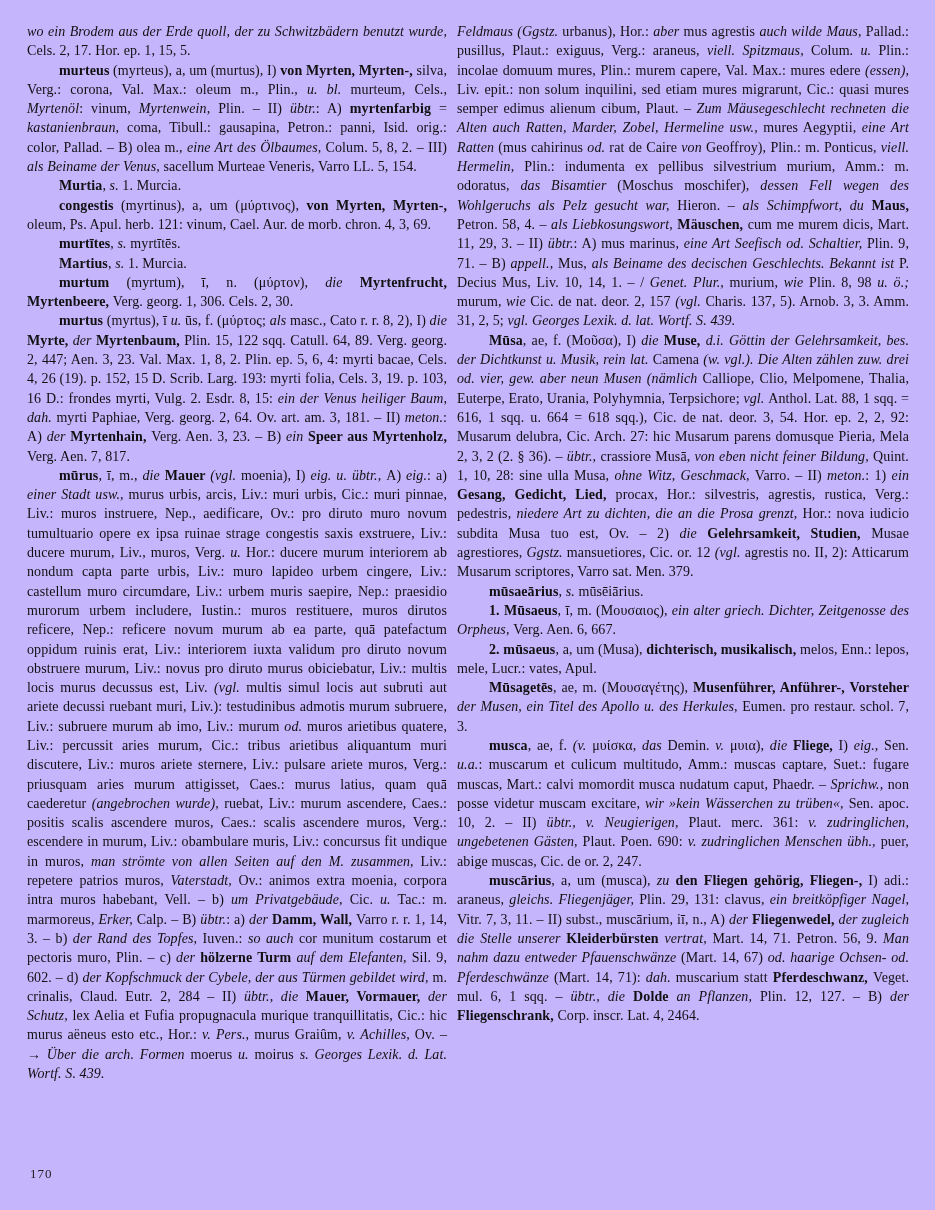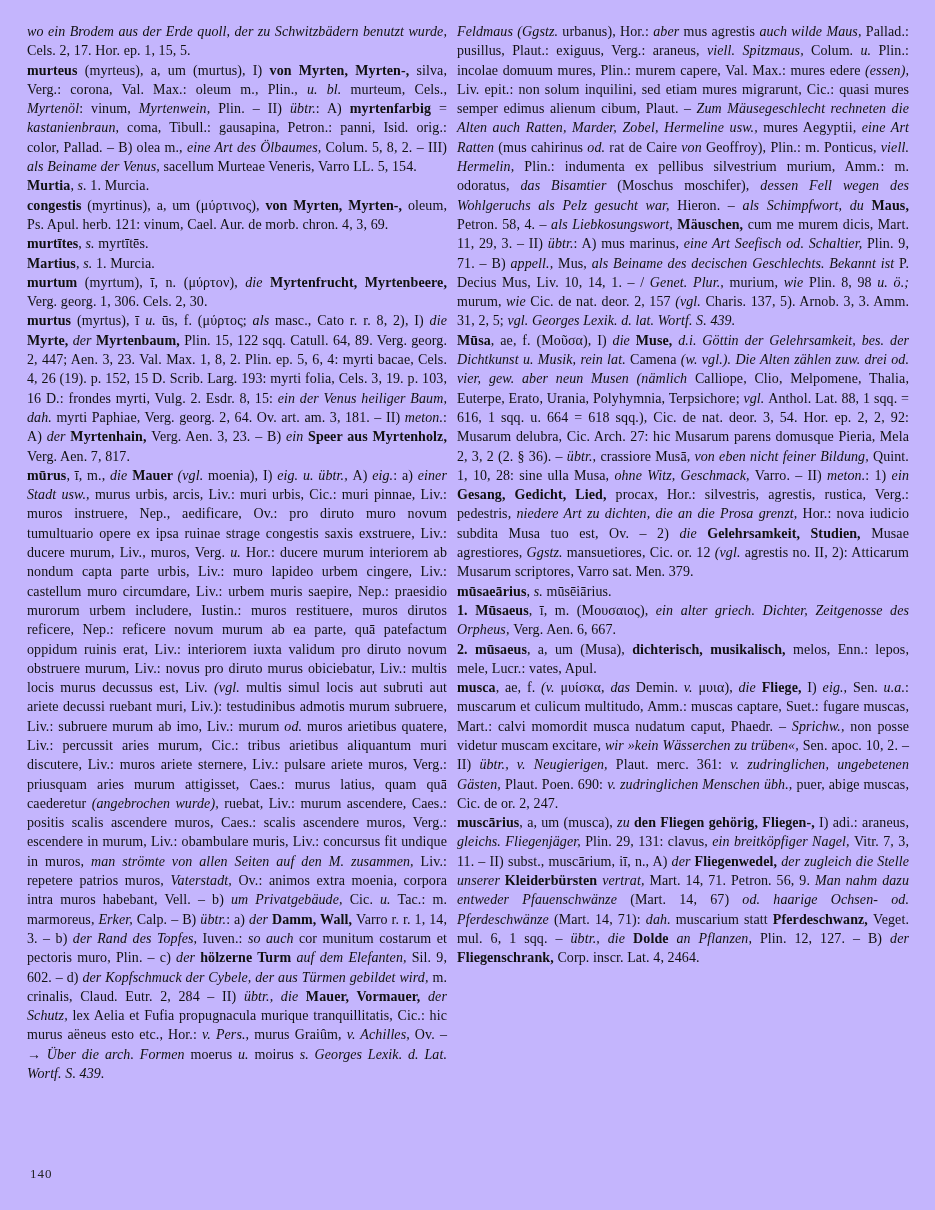--- a/index.html
+++ b/index.html
@@ -22,21 +22,21 @@
     font-size: 14px;
     line-height: 19.3px;
     text-align: justify;
     letter-spacing: 0.1px;
   }
   .col-left  { left: 27px;  width: 420px; }
   .col-right { left: 457px; width: 452px; }
   .entry { margin: 0; padding: 0; }
   .r-n  { font-style: normal; font-weight: normal; }
   .r-i  { font-style: italic; font-weight: normal; }
-  .r-b  { font-style: normal; font-weight: bold; }
+  .r-b  { font-style: normal; font-weight: bold; margin-left: 32px; }
   .r-bi { font-weight: bold; }
   .page-number {
     position: absolute;
     left: 30px;
     bottom: 28px;
     font-size: 13px;
     letter-spacing: 1px;
     color: #222222;
   }
 </style>
@@ -54,17 +54,18 @@
       <p class="entry"><span class="r-b">murtum </span><span class="r-n">(myrtum), ī, n. (μύρτον), </span><span class="r-i">die </span><span class="r-bi">Myrtenfrucht, Myrtenbeere, </span><span class="r-n">Verg. georg. 1, 306. Cels. 2, 30.</span></p>
       <p class="entry"><span class="r-b">murtus </span><span class="r-n">(myrtus), ī </span><span class="r-i">u.</span><span class="r-n"> ūs, f. (μύρτος; </span><span class="r-i">als </span><span class="r-n">masc., Cato r. r. 8, 2), I) </span><span class="r-i">die </span><span class="r-bi">Myrte, </span><span class="r-i">der </span><span class="r-bi">Myrtenbaum, </span><span class="r-n">Plin. 15, 122 sqq. Catull. 64, 89. Verg. georg. 2, 447; Aen. 3, 23. Val. Max. 1, 8, 2. Plin. ep. 5, 6, 4: myrti bacae, Cels. 4, 26 (19). p. 152, 15 D. Scrib. Larg. 193: myrti folia, Cels. 3, 19. p. 103, 16 D.: frondes myrti, Vulg. 2. Esdr. 8, 15: </span><span class="r-i">ein der Venus heiliger Baum, dah. </span><span class="r-n">myrti Paphiae, Verg. georg. 2, 64. Ov. art. am. 3, 181. – II) </span><span class="r-i">meton.</span><span class="r-n">: A) </span><span class="r-i">der </span><span class="r-bi">Myrtenhain, </span><span class="r-n">Verg. Aen. 3, 23. – B) </span><span class="r-i">ein </span><span class="r-bi">Speer aus Myrtenholz, </span><span class="r-n">Verg. Aen. 7, 817.</span></p>
       <p class="entry"><span class="r-b">mūrus</span><span class="r-n">, ī, m., </span><span class="r-i">die </span><span class="r-bi">Mauer </span><span class="r-i">(vgl. </span><span class="r-n">moenia), I) </span><span class="r-i">eig. u. übtr., </span><span class="r-n">A) </span><span class="r-i">eig.</span><span class="r-n">: a) </span><span class="r-i">einer Stadt usw., </span><span class="r-n">murus urbis, arcis, Liv.: muri urbis, Cic.: muri pinnae, Liv.: muros instruere, Nep., aedificare, Ov.: pro diruto muro novum tumultuario opere ex ipsa ruinae strage congestis saxis exstruere, Liv.: ducere murum, Liv., muros, Verg. </span><span class="r-i">u.</span><span class="r-n"> Hor.: ducere murum interiorem ab nondum capta parte urbis, Liv.: muro lapideo urbem cingere, Liv.: castellum muro circumdare, Liv.: urbem muris saepire, Nep.: praesidio murorum urbem includere, Iustin.: muros restituere, muros dirutos reficere, Nep.: reficere novum murum ab ea parte, quā patefactum oppidum ruinis erat, Liv.: interiorem iuxta validum pro diruto novum obstruere murum, Liv.: novus pro diruto murus obiciebatur, Liv.: multis locis murus decussus est, Liv. </span><span class="r-i">(vgl. </span><span class="r-n">multis simul locis aut subruti aut ariete decussi ruebant muri, Liv.): testudinibus admotis murum subruere, Liv.: subruere murum ab imo, Liv.: murum </span><span class="r-i">od. </span><span class="r-n">muros arietibus quatere, Liv.: percussit aries murum, Cic.: tribus arietibus aliquantum muri discutere, Liv.: muros ariete sternere, Liv.: pulsare ariete muros, Verg.: priusquam aries murum attigisset, Caes.: murus latius, quam quā caederetur </span><span class="r-i">(angebrochen wurde), </span><span class="r-n">ruebat, Liv.: murum ascendere, Caes.: positis scalis ascendere muros, Caes.: scalis ascendere muros, Verg.: escendere in murum, Liv.: obambulare muris, Liv.: concursus fit undique in muros, </span><span class="r-i">man strömte von allen Seiten auf den M. zusammen, </span><span class="r-n">Liv.: repetere patrios muros, </span><span class="r-i">Vaterstadt, </span><span class="r-n">Ov.: animos extra moenia, corpora intra muros habebant, Vell. – b) </span><span class="r-i">um Privatgebäude, </span><span class="r-n">Cic. </span><span class="r-i">u.</span><span class="r-n"> Tac.: m. marmoreus, </span><span class="r-i">Erker, </span><span class="r-n">Calp. – B) </span><span class="r-i">übtr.</span><span class="r-n">: a) </span><span class="r-i">der </span><span class="r-bi">Damm, Wall, </span><span class="r-n">Varro r. r. 1, 14, 3. – b) </span><span class="r-i">der Rand des Topfes, </span><span class="r-n">Iuven.: </span><span class="r-i">so auch </span><span class="r-n">cor munitum costarum et pectoris muro, Plin. – c) </span><span class="r-i">der </span><span class="r-bi">hölzerne Turm </span><span class="r-i">auf dem Elefanten, </span><span class="r-n">Sil. 9, 602. – d) </span><span class="r-i">der Kopfschmuck der Cybele, der aus Türmen gebildet wird, </span><span class="r-n">m. crinalis, Claud. Eutr. 2, 284 – II) </span><span class="r-i">übtr., die </span><span class="r-bi">Mauer, Vormauer, </span><span class="r-i">der Schutz, </span><span class="r-n">lex Aelia et Fufia propugnacula murique tranquillitatis, Cic.: hic murus aëneus esto etc., Hor.: </span><span class="r-i">v. Pers., </span><span class="r-n">murus Graiûm, </span><span class="r-i">v. Achilles, </span><span class="r-n">Ov. – → </span><span class="r-i">Über die arch. Formen </span><span class="r-n">moerus </span><span class="r-i">u.</span><span class="r-n"> moirus </span><span class="r-i">s. Georges Lexik. d. Lat. Wortf. S. 439.</span></p>
     </div>
   <div class="col col-right">
       <p class="entry"><span class="r-i">Feldmaus (Ggstz. </span><span class="r-n">urbanus), Hor.: </span><span class="r-i">aber </span><span class="r-n">mus agrestis </span><span class="r-i">auch wilde Maus, </span><span class="r-n">Pallad.: pusillus, Plaut.: exiguus, Verg.: araneus, </span><span class="r-i">viell. Spitzmaus, </span><span class="r-n">Colum. </span><span class="r-i">u.</span><span class="r-n"> Plin.: incolae domuum mures, Plin.: murem capere, Val. Max.: mures edere </span><span class="r-i">(essen), </span><span class="r-n">Liv. epit.: non solum inquilini, sed etiam mures migrarunt, Cic.: quasi mures semper edimus alienum cibum, Plaut. – </span><span class="r-i">Zum Mäusegeschlecht rechneten die Alten auch Ratten, Marder, Zobel, Hermeline usw., </span><span class="r-n">mures Aegyptii, </span><span class="r-i">eine Art Ratten </span><span class="r-n">(mus cahirinus </span><span class="r-i">od.</span><span class="r-n"> rat de Caire </span><span class="r-i">von </span><span class="r-n">Geoffroy), Plin.: m. Ponticus, </span><span class="r-i">viell. Hermelin, </span><span class="r-n">Plin.: indumenta ex pellibus silvestrium murium, Amm.: m. odoratus, </span><span class="r-i">das Bisamtier </span><span class="r-n">(Moschus moschifer), </span><span class="r-i">dessen Fell wegen des Wohlgeruchs als Pelz gesucht war, </span><span class="r-n">Hieron. – </span><span class="r-i">als Schimpfwort, du </span><span class="r-bi">Maus, </span><span class="r-n">Petron. 58, 4. – </span><span class="r-i">als Liebkosungswort, </span><span class="r-bi">Mäuschen, </span><span class="r-n">cum me murem dicis, Mart. 11, 29, 3. – II) </span><span class="r-i">übtr.</span><span class="r-n">: A) mus marinus, </span><span class="r-i">eine Art Seefisch od. Schaltier, </span><span class="r-n">Plin. 9, 71. – B) </span><span class="r-i">appell., </span><span class="r-n">Mus, </span><span class="r-i">als Beiname des decischen Geschlechts. Bekannt ist </span><span class="r-n">P. Decius Mus, Liv. 10, 14, 1. – / </span><span class="r-i">Genet. Plur., </span><span class="r-n">murium, </span><span class="r-i">wie </span><span class="r-n">Plin. 8, 98 </span><span class="r-i">u. ö.; </span><span class="r-n">murum, </span><span class="r-i">wie </span><span class="r-n">Cic. de nat. deor. 2, 157 </span><span class="r-i">(vgl. </span><span class="r-n">Charis. 137, 5). Arnob. 3, 3. Amm. 31, 2, 5; </span><span class="r-i">vgl. Georges Lexik. d. lat. Wortf. S. 439.</span></p>
       <p class="entry"><span class="r-b">Mūsa</span><span class="r-n">, ae, f. (Μοῦσα), I) </span><span class="r-i">die </span><span class="r-bi">Muse, </span><span class="r-i">d.i. Göttin der Gelehrsamkeit, bes. der Dichtkunst u. Musik, rein lat. </span><span class="r-n">Camena </span><span class="r-i">(w. vgl.). Die Alten zählen zuw. drei od. vier, gew. aber neun Musen (nämlich </span><span class="r-n">Calliope, Clio, Melpomene, Thalia, Euterpe, Erato, Urania, Polyhymnia, Terpsichore; </span><span class="r-i">vgl. </span><span class="r-n">Anthol. Lat. 88, 1 sqq. = 616, 1 sqq. u. 664 = 618 sqq.), Cic. de nat. deor. 3, 54. Hor. ep. 2, 2, 92: Musarum delubra, Cic. Arch. 27: hic Musarum parens domusque Pieria, Mela 2, 3, 2 (2. § 36). – </span><span class="r-i">übtr., </span><span class="r-n">crassiore Musā, </span><span class="r-i">von eben nicht feiner Bildung, </span><span class="r-n">Quint. 1, 10, 28: sine ulla Musa, </span><span class="r-i">ohne Witz, Geschmack, </span><span class="r-n">Varro. – II) </span><span class="r-i">meton.</span><span class="r-n">: 1) </span><span class="r-i">ein </span><span class="r-bi">Gesang, Gedicht, Lied, </span><span class="r-n">procax, Hor.: silvestris, agrestis, rustica, Verg.: pedestris, </span><span class="r-i">niedere Art zu dichten, die an die Prosa grenzt, </span><span class="r-n">Hor.: nova iudicio subdita Musa tuo est, Ov. – 2) </span><span class="r-i">die </span><span class="r-bi">Gelehrsamkeit, Studien, </span><span class="r-n">Musae agrestiores, </span><span class="r-i">Ggstz. </span><span class="r-n">mansuetiores, Cic. or. 12 </span><span class="r-i">(vgl. </span><span class="r-n">agrestis no. II, 2): Atticarum Musarum scriptores, Varro sat. Men. 379.</span></p>
       <p class="entry"><span class="r-b">mūsaeārius</span><span class="r-n">, </span><span class="r-i">s.</span><span class="r-n"> mūsēiārius.</span></p>
       <p class="entry"><span class="r-b">1. Mūsaeus</span><span class="r-n">, ī, m. (Μουσαιος), </span><span class="r-i">ein alter griech. Dichter, Zeitgenosse des Orpheus, </span><span class="r-n">Verg. Aen. 6, 667.</span></p>
       <p class="entry"><span class="r-b">2. mūsaeus</span><span class="r-n">, a, um (Musa), </span><span class="r-bi">dichterisch, musikalisch, </span><span class="r-n">melos, Enn.: lepos, mele, Lucr.: vates, Apul.</span></p>
+      <p class="entry"><span class="r-b">Mūsagetēs</span><span class="r-n">, ae, m. (Μουσαγέτης), </span><span class="r-bi">Musenführer, Anführer-, Vorsteher </span><span class="r-i">der Musen, ein Titel des Apollo u. des Herkules, </span><span class="r-n">Eumen. pro restaur. schol. 7, 3.</span></p>
       <p class="entry"><span class="r-b">musca</span><span class="r-n">, ae, f. </span><span class="r-i">(v. </span><span class="r-n">μυίσκα, </span><span class="r-i">das </span><span class="r-n">Demin. </span><span class="r-i">v. </span><span class="r-n">μυια), </span><span class="r-i">die </span><span class="r-bi">Fliege, </span><span class="r-n">I) </span><span class="r-i">eig., </span><span class="r-n">Sen. </span><span class="r-i">u.a.</span><span class="r-n">: muscarum et culicum multitudo, Amm.: muscas captare, Suet.: fugare muscas, Mart.: calvi momordit musca nudatum caput, Phaedr. – </span><span class="r-i">Sprichw., </span><span class="r-n">non posse videtur muscam excitare, </span><span class="r-i">wir »kein Wässerchen zu trüben«, </span><span class="r-n">Sen. apoc. 10, 2. – II) </span><span class="r-i">übtr., v. Neugierigen, </span><span class="r-n">Plaut. merc. 361: </span><span class="r-i">v. zudringlichen, ungebetenen Gästen, </span><span class="r-n">Plaut. Poen. 690: </span><span class="r-i">v. zudringlichen Menschen übh., </span><span class="r-n">puer, abige muscas, Cic. de or. 2, 247.</span></p>
       <p class="entry"><span class="r-b">muscārius</span><span class="r-n">, a, um (musca), </span><span class="r-i">zu </span><span class="r-bi">den Fliegen gehörig, Fliegen-, </span><span class="r-n">I) adi.: araneus, </span><span class="r-i">gleichs. Fliegenjäger, </span><span class="r-n">Plin. 29, 131: clavus, </span><span class="r-i">ein breitköpfiger Nagel, </span><span class="r-n">Vitr. 7, 3, 11. – II) subst., muscārium, iī, n., A) </span><span class="r-i">der </span><span class="r-bi">Fliegenwedel, </span><span class="r-i">der zugleich die Stelle unserer </span><span class="r-bi">Kleiderbürsten </span><span class="r-i">vertrat, </span><span class="r-n">Mart. 14, 71. Petron. 56, 9. </span><span class="r-i">Man nahm dazu entweder Pfauenschwänze </span><span class="r-n">(Mart. 14, 67) </span><span class="r-i">od. haarige Ochsen- od. Pferdeschwänze </span><span class="r-n">(Mart. 14, 71): </span><span class="r-i">dah. </span><span class="r-n">muscarium statt </span><span class="r-bi">Pferdeschwanz, </span><span class="r-n">Veget. mul. 6, 1 sqq. – </span><span class="r-i">übtr., die </span><span class="r-bi">Dolde </span><span class="r-i">an Pflanzen, </span><span class="r-n">Plin. 12, 127. – B) </span><span class="r-i">der </span><span class="r-bi">Fliegenschrank, </span><span class="r-n">Corp. inscr. Lat. 4, 2464.</span></p>
     </div>
-  <div class="page-number">140</div>
+  <div class="page-number">170</div>
 </div>
 
 </body></html>

